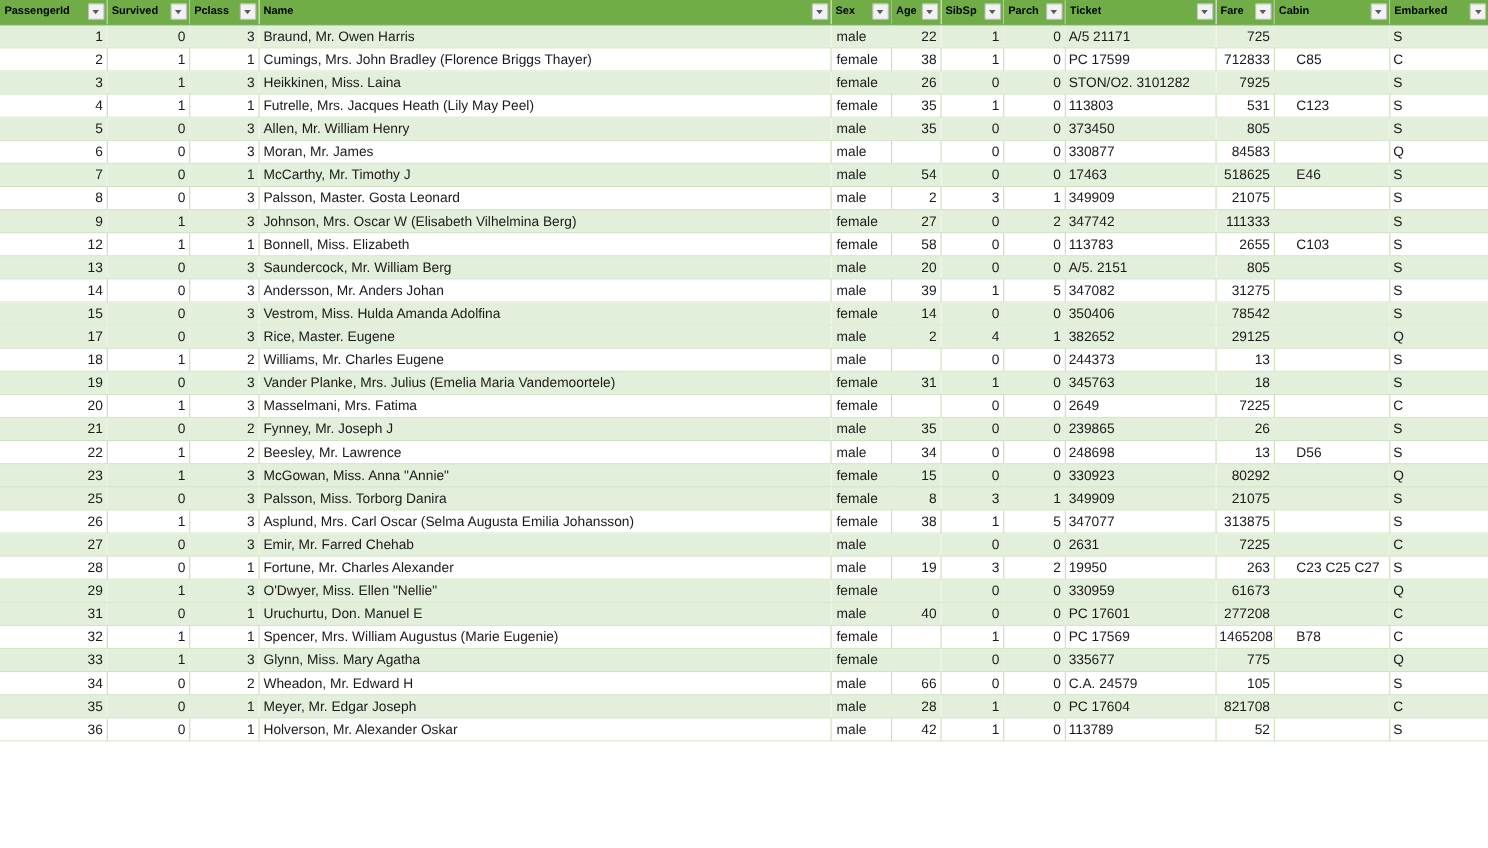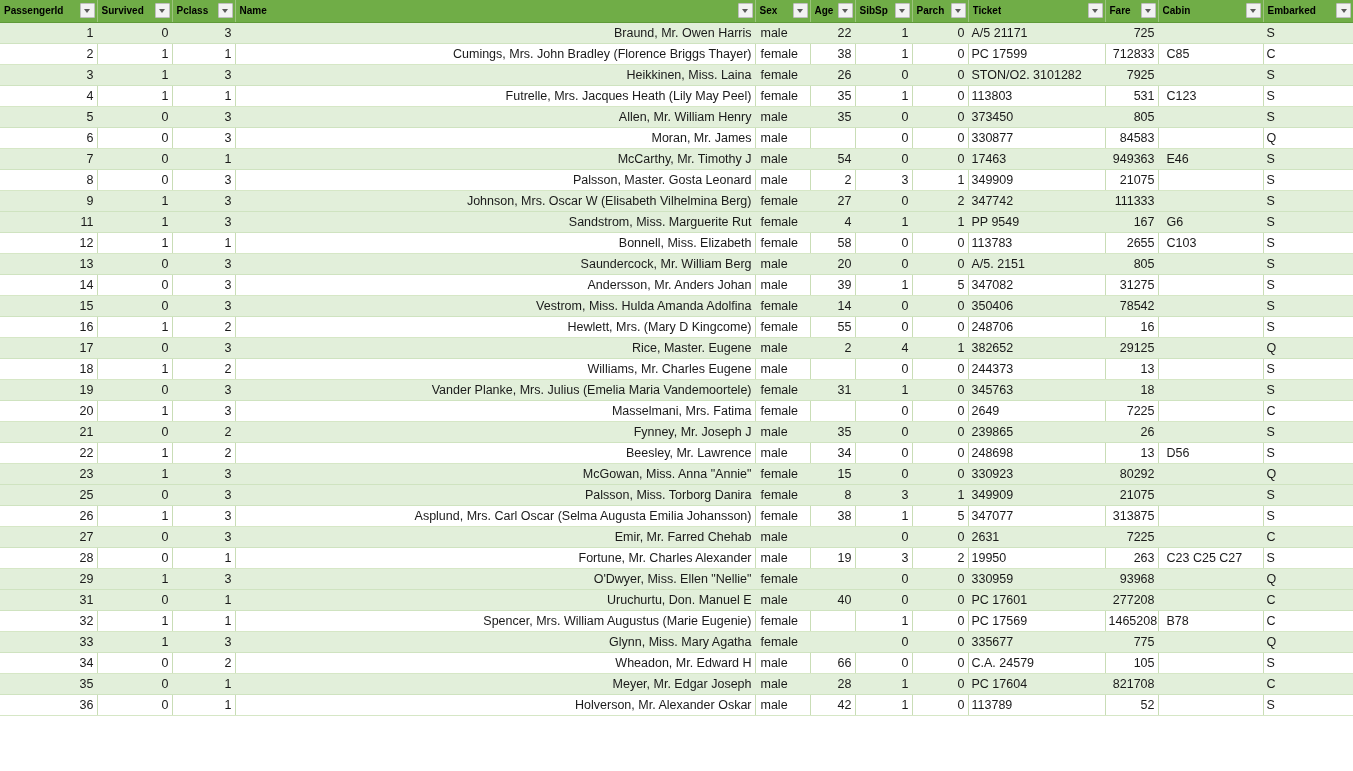--- a/index.html
+++ b/index.html
@@ -98,23 +98,23 @@
   col.c-sex      { width: 55px; }
   col.c-age      { width: 45px; }
   col.c-sibsp    { width: 57px; }
   col.c-parch    { width: 56px; }
   col.c-ticket   { width: 137px; }
   col.c-fare     { width: 53px; }
   col.c-cabin    { width: 105px; }
   col.c-emb      { width: 90px; }
   
   td.sex { padding-left: 5px; }
-  td.cabin { padding-left: 8px; }
+  td.cabin { padding-left: 20px; }
   td.ticket { padding-left: 3px; }
-  td.name { padding-left: 4px; text-align: right; }
+  td.name { padding-left: 4px; }
 </style>
 </head>
 <body>
 
 <div id="grid">
   <table class="xl">
     <colgroup>
       <col class="c-id">
         <col class="c-surv">
         <col class="c-pclass">
@@ -316,21 +316,21 @@
         <tr class="band">
           <td class="num passengerid">7</td>
           <td class="num survived">0</td>
           <td class="num pclass">1</td>
           <td class="txt name">McCarthy, Mr. Timothy J</td>
           <td class="txt sex">male</td>
           <td class="num age">54</td>
           <td class="num sibsp">0</td>
           <td class="num parch">0</td>
           <td class="txt ticket">17463</td>
-          <td class="num fare">949363</td>
+          <td class="num fare">518625</td>
           <td class="txt cabin">E46</td>
           <td class="txt embarked">S</td>
         </tr>
         <tr class="plain">
           <td class="num passengerid">8</td>
           <td class="num survived">0</td>
           <td class="num pclass">3</td>
           <td class="txt name">Palsson, Master. Gosta Leonard</td>
           <td class="txt sex">male</td>
           <td class="num age">2</td>
@@ -348,34 +348,20 @@
           <td class="txt name">Johnson, Mrs. Oscar W (Elisabeth Vilhelmina Berg)</td>
           <td class="txt sex">female</td>
           <td class="num age">27</td>
           <td class="num sibsp">0</td>
           <td class="num parch">2</td>
           <td class="txt ticket">347742</td>
           <td class="num fare">111333</td>
           <td class="txt cabin"></td>
           <td class="txt embarked">S</td>
         </tr>
-        <tr class="band">
-          <td class="num passengerid">11</td>
-          <td class="num survived">1</td>
-          <td class="num pclass">3</td>
-          <td class="txt name">Sandstrom, Miss. Marguerite Rut</td>
-          <td class="txt sex">female</td>
-          <td class="num age">4</td>
-          <td class="num sibsp">1</td>
-          <td class="num parch">1</td>
-          <td class="txt ticket">PP 9549</td>
-          <td class="num fare">167</td>
-          <td class="txt cabin">G6</td>
-          <td class="txt embarked">S</td>
-        </tr>
         <tr class="plain">
           <td class="num passengerid">12</td>
           <td class="num survived">1</td>
           <td class="num pclass">1</td>
           <td class="txt name">Bonnell, Miss. Elizabeth</td>
           <td class="txt sex">female</td>
           <td class="num age">58</td>
           <td class="num sibsp">0</td>
           <td class="num parch">0</td>
           <td class="txt ticket">113783</td>
@@ -415,34 +401,20 @@
           <td class="num passengerid">15</td>
           <td class="num survived">0</td>
           <td class="num pclass">3</td>
           <td class="txt name">Vestrom, Miss. Hulda Amanda Adolfina</td>
           <td class="txt sex">female</td>
           <td class="num age">14</td>
           <td class="num sibsp">0</td>
           <td class="num parch">0</td>
           <td class="txt ticket">350406</td>
           <td class="num fare">78542</td>
-          <td class="txt cabin"></td>
-          <td class="txt embarked">S</td>
-        </tr>
-        <tr class="plain">
-          <td class="num passengerid">16</td>
-          <td class="num survived">1</td>
-          <td class="num pclass">2</td>
-          <td class="txt name">Hewlett, Mrs. (Mary D Kingcome)</td>
-          <td class="txt sex">female</td>
-          <td class="num age">55</td>
-          <td class="num sibsp">0</td>
-          <td class="num parch">0</td>
-          <td class="txt ticket">248706</td>
-          <td class="num fare">16</td>
           <td class="txt cabin"></td>
           <td class="txt embarked">S</td>
         </tr>
         <tr class="band">
           <td class="num passengerid">17</td>
           <td class="num survived">0</td>
           <td class="num pclass">3</td>
           <td class="txt name">Rice, Master. Eugene</td>
           <td class="txt sex">male</td>
           <td class="num age">2</td>
@@ -596,21 +568,21 @@
         <tr class="band">
           <td class="num passengerid">29</td>
           <td class="num survived">1</td>
           <td class="num pclass">3</td>
           <td class="txt name">O'Dwyer, Miss. Ellen "Nellie"</td>
           <td class="txt sex">female</td>
           <td class="num age"></td>
           <td class="num sibsp">0</td>
           <td class="num parch">0</td>
           <td class="txt ticket">330959</td>
-          <td class="num fare">93968</td>
+          <td class="num fare">61673</td>
           <td class="txt cabin"></td>
           <td class="txt embarked">Q</td>
         </tr>
         <tr class="band">
           <td class="num passengerid">31</td>
           <td class="num survived">0</td>
           <td class="num pclass">1</td>
           <td class="txt name">Uruchurtu, Don. Manuel E</td>
           <td class="txt sex">male</td>
           <td class="num age">40</td>

